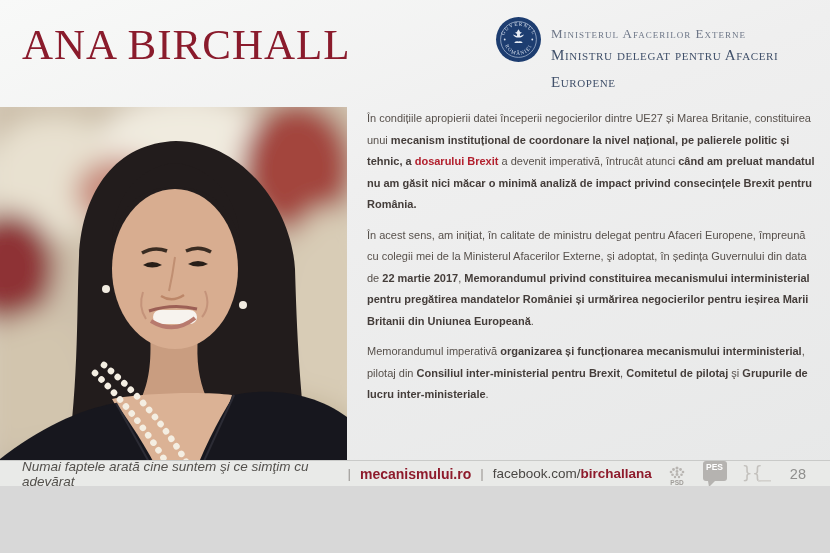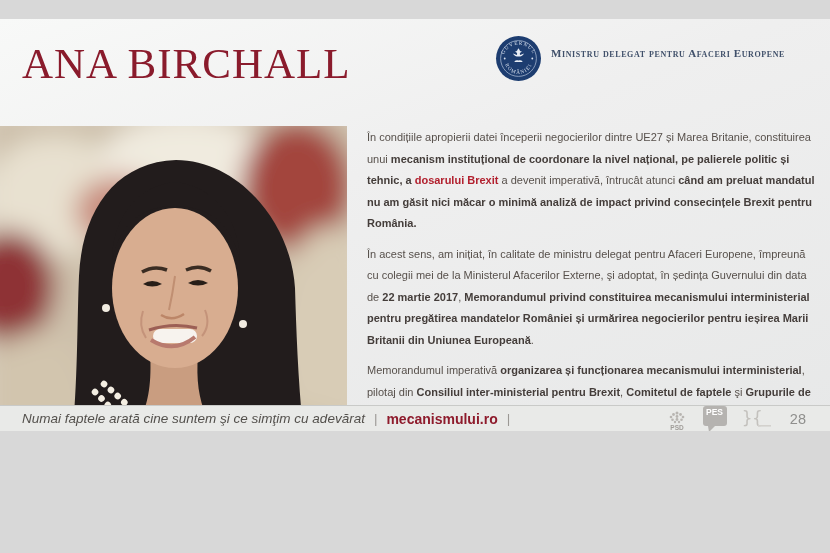--- a/index.html
+++ b/index.html
@@ -1,34 +1,33 @@
 <!DOCTYPE html>
 <html><head>
 <meta charset="utf-8">
 <style>
   html,body{margin:0;padding:0;background:#d8d8d8;}
   .slide{
-    position:relative;width:830px;height:412px;overflow:hidden;
+    position:relative;width:830px;height:486px;overflow:hidden;
     background:linear-gradient(160deg,#f8f9f8 0%,#efefef 40%,#e7e8e8 100%);
     font-family:"Liberation Sans",sans-serif;
-    margin-top:19px;
   }
   
   .title{
     position:absolute;left:22px;top:20px;
     font-family:"Liberation Serif",serif;
     font-size:43px;letter-spacing:1px;color:#8a1b2c;font-weight:400;
   }
   .gov-seal{position:absolute;left:495px;top:16px;width:47px;height:47px;}
   .ministry{position:absolute;left:551px;top:25px;font-family:"Liberation Serif",serif;}
   .ministry .l1{
     font-variant:small-caps;font-size:13px;letter-spacing:1px;color:#6d7687;line-height:17px;
   }
   .ministry .l2{
-    font-variant:small-caps;font-size:11px;letter-spacing:0.6px;color:#40506a;line-height:18px;font-weight:700;
+    font-variant:small-caps;font-size:15px;letter-spacing:0.6px;color:#40506a;line-height:27px;font-weight:400;
   }
   
   .portrait{position:absolute;left:0;top:107px;width:347px;height:420px;}
   
   .body-col{
     position:absolute;left:367px;top:108px;width:448px;
     font-size:11px;line-height:21.5px;color:#57504b;
   }
   .body-col p{margin:0 0 9px 0;}
   .body-col .b{font-weight:bold;color:#443d3a;}
@@ -66,20 +65,21 @@
     </text>
     <text font-size="5" fill="#dbe3f0" letter-spacing="1.1" font-family="Liberation Serif,serif">
       <textPath href="#sealBot" startOffset="50%" text-anchor="middle">ROMÂNIEI</textPath>
     </text>
     <circle cx="9.5" cy="23" r="0.9" fill="#dbe3f0"></circle>
     <circle cx="36.5" cy="23" r="0.9" fill="#dbe3f0"></circle>
     <path fill="#e8edf5" d="M23,13 c-1.5,2 -1,3 -3.5,3.5 c2,1 2.5,1 2,3 l-4,-1.5 c1.5,2.5 3,3 5.5,3 l0,4 c-2,-1 -4,0 -4,1.5 l8,0 c0,-1.5 -2,-2.5 -4,-1.5 l0,-4 c2.5,0 4,-0.5 5.5,-3 l-4,1.5 c-0.5,-2 0,-2 2,-3 c-2.5,-0.5 -2,-1.5 -3.5,-3.5 Z"></path>
   </svg>
 
   <div class="ministry">
+    <div class="l1">Ministerul Afacerilor Externe</div>
     <div class="l2">Ministru delegat pentru Afaceri Europene</div>
   </div>
 
   <svg class="portrait" viewBox="0 0 347 420" preserveAspectRatio="none">
     <defs>
       <filter id="bgblur" x="-20%" y="-20%" width="140%" height="140%">
           <feGaussianBlur stdDeviation="13"></feGaussianBlur>
         </filter>
     </defs>
     <g filter="url(#bgblur)">
@@ -124,28 +124,29 @@
     <path d="M234,288 L184,398" stroke="#2c2c35" stroke-width="2" fill="none"></path>
     <path fill="#141419" d="M0,420 L0,406 C60,398 120,396 176,398 C240,396 280,398 347,404 L347,420 Z"></path>
 
     <circle cx="106" cy="182" r="4" fill="#f2ece1"></circle>
     <circle cx="243" cy="198" r="4" fill="#f2ece1"></circle>
   </svg>
 
   <div class="body-col">
       <p><span>În condițiile apropierii datei începerii negocierilor dintre UE27 și Marea Britanie, constituirea unui </span><span class="b">mecanism instituțional de coordonare la nivel național, pe palierele politic și tehnic, a </span><span class="r">dosarului Brexit</span><span> a devenit imperativă, întrucât atunci </span><span class="b">când am preluat mandatul nu am găsit nici măcar o minimă analiză de impact privind consecințele Brexit pentru România.</span></p>
       <p><span>În acest sens, am inițiat, în calitate de ministru delegat pentru Afaceri Europene, împreună cu colegii mei de la Ministerul Afacerilor Externe, şi adoptat, în ședința Guvernului din data de </span><span class="b">22 martie 2017</span><span>, </span><span class="b">Memorandumul privind constituirea mecanismului interministerial pentru pregătirea mandatelor României și urmărirea negocierilor pentru ieșirea Marii Britanii din Uniunea Europeană</span><span>.</span></p>
-      <p><span>Memorandumul imperativă </span><span class="b">organizarea și funcționarea mecanismului interministerial</span><span>, pilotaj din </span><span class="b">Consiliul inter-ministerial pentru Brexit</span><span>, </span><span class="b">Comitetul de faptele</span><span> şi </span><span class="b">Grupurile de lucru inter-ministeriale</span><span>.</span></p>
+      <p><span>Memorandumul imperativă </span><span class="b">organizarea și funcționarea mecanismului interministerial</span><span>, pilotaj din </span><span class="b">Consiliul inter-ministerial pentru Brexit</span><span>, </span><span class="b">Comitetul de pilotaj</span><span> şi </span><span class="b">Grupurile de lucru inter-ministeriale</span><span>.</span></p>
     </div>
 
   <div class="footer">
     <span class="tagline">Numai faptele arată cine suntem şi ce simţim cu adevărat</span>
     <span class="sep">|</span>
     <span class="site">mecanismului.ro</span>
     <span class="sep">|</span>
+    <span class="fb"><span>facebook.com/</span><span class="handle">birchallana</span></span>
     <span class="spacer"></span>
 
     <svg class="logo" width="26" height="26" viewBox="0 0 26 26">
       <g fill="#b8b5b1">
         <circle cx="13" cy="7" r="1.5"></circle>
         <circle cx="9.5" cy="8.5" r="1.4"></circle>
           <circle cx="16.5" cy="8.5" r="1.4"></circle>
         <circle cx="7" cy="11" r="1.3"></circle>
           <circle cx="13" cy="10.5" r="1.4"></circle>
           <circle cx="19" cy="11" r="1.3"></circle>

